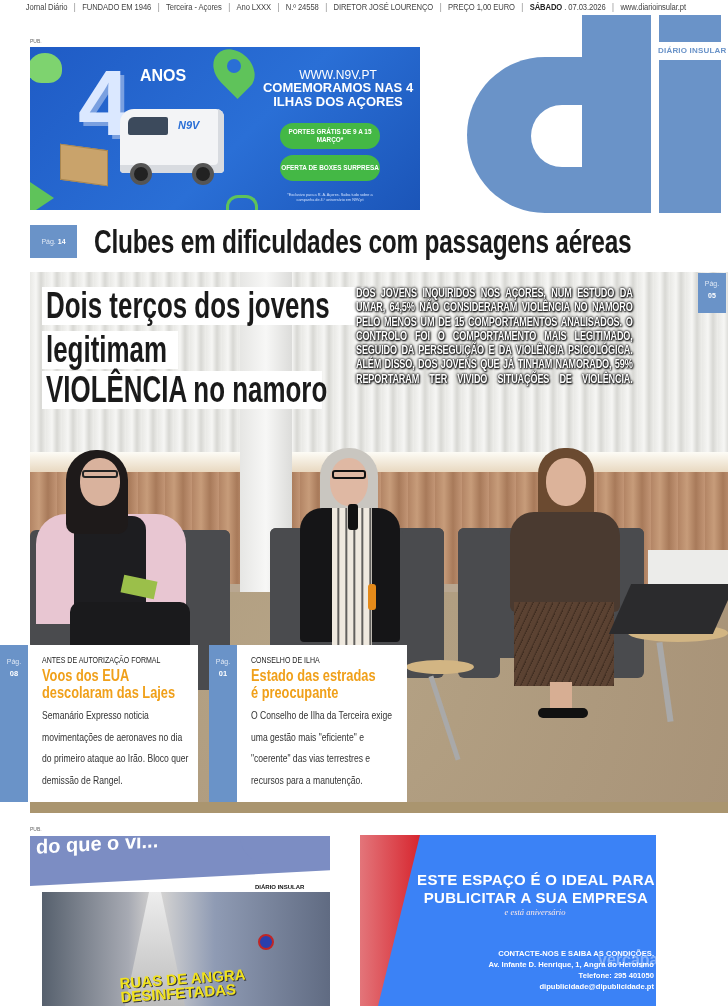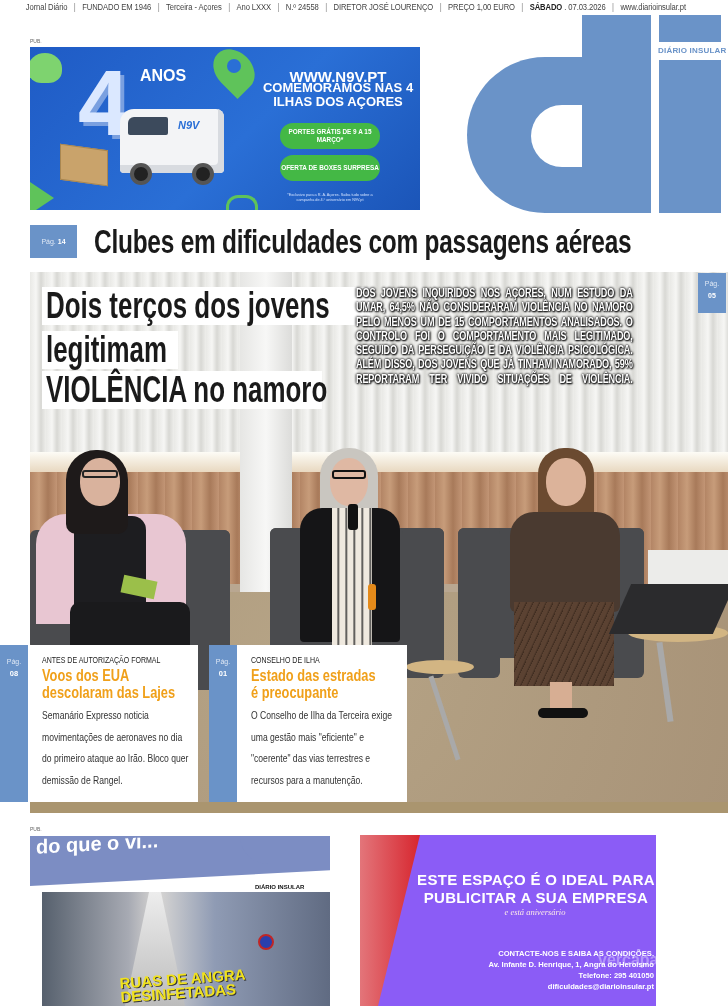--- a/index.html
+++ b/index.html
@@ -29,21 +29,21 @@
 #ad-pin-hole{left:197px;top:12px;width:14px;height:14px;background:#2a6fd6;border-radius:50%}
 #ad-tri{left:0;top:135px;width:0;height:0;border-left:24px solid #5fc35a;border-top:16px solid transparent;border-bottom:16px solid transparent}
 #ad-four{left:48px;top:10px;font-size:92px;font-weight:bold;color:#dbe8ff;text-shadow:4px 4px 0 #7aa0e0;line-height:1}
 #ad-anos{left:110px;top:20px;font-size:16px;font-weight:bold;color:#fff}
 #ad-box{left:30px;top:100px;width:48px;height:36px;background:#c9a36b;transform:skewY(8deg);border:1px solid #a88650}
 #ad-van{left:90px;top:62px;width:104px;height:64px;background:#f3f4f6;border-radius:14px 8px 4px 4px;box-shadow:inset -6px -8px 0 #d8dbe0}
 #ad-van-win{left:98px;top:70px;width:40px;height:18px;background:#3c4a5c;border-radius:6px 2px 2px 2px}
 #ad-van-w1{left:100px;top:116px;width:22px;height:22px;background:#222;border-radius:50%;border:4px solid #555}
 #ad-van-w2{left:162px;top:116px;width:22px;height:22px;background:#222;border-radius:50%;border:4px solid #555}
 #ad-van-logo{left:148px;top:72px;font-size:11px;font-weight:bold;color:#2a6fd6;font-style:italic}
-#ad-url{left:242px;top:21px;width:132px;text-align:center;font-size:15px;font-weight:bold;color:#fff}
+#ad-url{left:242px;top:21px;width:132px;text-align:center;font-size:12px;font-weight:normal;color:#fff}
 #ad-headline{left:222px;top:34px;width:172px;text-align:center;font-size:13px;font-weight:bold;color:#fff;line-height:14px}
 .ad-pill{left:250px;width:100px;height:26px;background:#44b845;border-radius:13px;color:#fff;font-size:6.4px;font-weight:bold;text-align:center;display:flex;align-items:center;justify-content:center;line-height:8px}
 #ad-pill1{top:76px}
 #ad-pill2{top:108px}
 #ad-fine{left:248px;top:146px;width:104px;text-align:center;font-size:3.8px;color:#cfe0ff;line-height:5px}
 #ad-bag{left:196px;top:148px;width:32px;height:16px;border:3px solid #5fc35a;border-bottom:none;border-radius:12px 12px 0 0}
 
 
 #pag14{left:30px;top:225px;width:47px;height:33px;background:#6a93c8;color:#dfe8f5;font-size:7px;display:flex;align-items:center;justify-content:center}
 #pag14 b{color:#fff;margin-left:2px}
@@ -121,21 +121,21 @@
 #pub-bottom-label{left:30px;top:826px}
 #sub-ad{left:30px;top:836px;width:300px;height:170px;overflow:hidden}
 #sub-banner{left:0;top:0;width:300px;height:50px;background:#7c8dc3;transform:skewY(-3deg);transform-origin:left}
 #sub-banner-title{left:6px;top:0;font-size:20px;font-weight:bold;color:#fff}
 #sub-di{left:210px;top:0;width:90px;height:28px;background:#7c8dc3;border-radius:0 0 0 40px}
 #sub-masthead{left:225px;top:48px;font-size:6px;font-weight:bold;color:#111}
 #sub-photo{left:12px;top:56px;width:288px;height:114px;background:linear-gradient(90deg,#56606d 0%,#a7aab3 30%,#d9d7d4 40%,#8f9bb4 60%,#606b82 100%)}
 #sub-street{left:95px;top:56px;width:60px;height:114px;background:linear-gradient(#ededed,#bcbcbc);clip-path:polygon(40% 0,60% 0,100% 100%,0 100%)}
 #sub-sign{left:228px;top:98px;width:16px;height:16px;border-radius:50%;background:#2a3fae;border:2px solid #c02626}
 #sub-headline{left:90px;top:136px;font-size:15px;font-weight:bold;color:#f1e21c;text-shadow:1px 1px 0 #333;line-height:14px;transform:rotate(-4deg);white-space:nowrap}
-#red-ad{left:360px;top:835px;width:296px;height:171px;background:#8b5cf6;overflow:hidden}
+#red-ad{left:360px;top:835px;width:296px;height:171px;background:#3b82f6;overflow:hidden}
 #red-ad-fold{left:0;top:0;width:60px;height:171px;background:linear-gradient(90deg,#e3757a,#d7262f);clip-path:polygon(0 0,100% 0,30% 100%,0 100%)}
 #red-headline{left:16px;top:36px;width:320px;text-align:center;color:#fff;font-size:15px;font-weight:bold;line-height:18px;letter-spacing:0.3px}
 #red-sub{left:60px;top:72px;width:230px;text-align:center;color:#fbe8e8;font-size:8.5px;font-style:italic;font-family:"Liberation Serif",serif}
 #red-contact{left:40px;top:113px;width:254px;text-align:right;color:#fff;font-size:7.6px;font-weight:bold;line-height:11px}
 #red-di{left:300px;top:124px;font-size:52px;font-weight:bold;color:#5a1216;line-height:52px;letter-spacing:-3px}
 #watermark{left:598px;top:951px;font-size:16px;color:rgba(255,255,255,0.35);font-weight:bold}
 </style>
 </head>
 <body>
 
@@ -280,16 +280,16 @@
 
 <div class="abs" id="red-ad">
   <div class="abs" id="red-ad-fold"></div>
   <div class="abs" id="red-headline">ESTE ESPAÇO É O IDEAL PARA PUBLICITAR A SUA EMPRESA</div>
   <div class="abs" id="red-sub">e está aniversário</div>
   <div class="abs" id="red-di">di</div>
   <div class="abs" id="red-contact">
     <div>CONTACTE-NOS E SAIBA AS CONDIÇÕES.</div>
     <div>Av. Infante D. Henrique, 1, Angra do Heroísmo</div>
     <div>Telefone: 295 401050</div>
-    <div>dificuldades@diarioinsular.pt</div>
+    <div>dipublicidade@dipublicidade.pt</div>
   </div>
 </div>
 <div class="abs" id="watermark">vercapas.com</div>
 
 </body></html>

